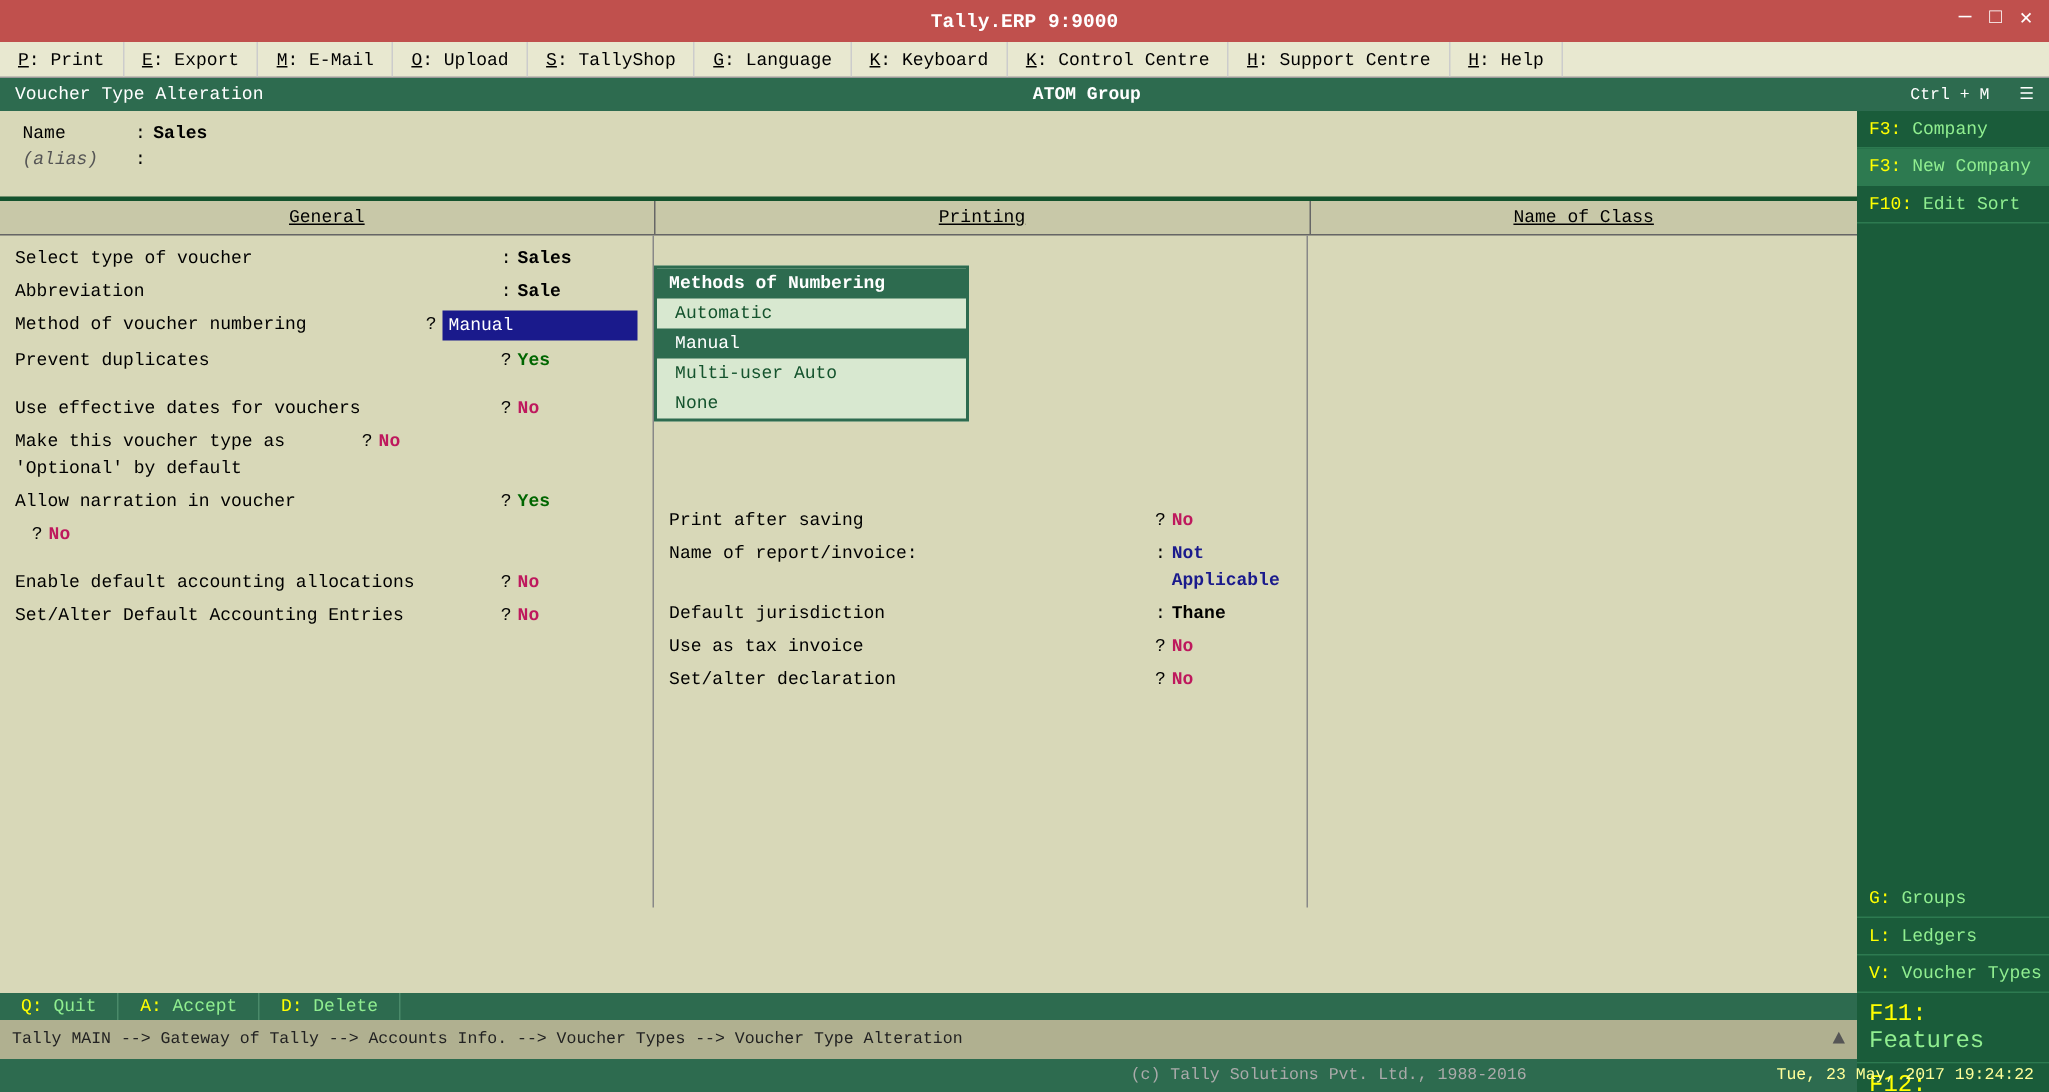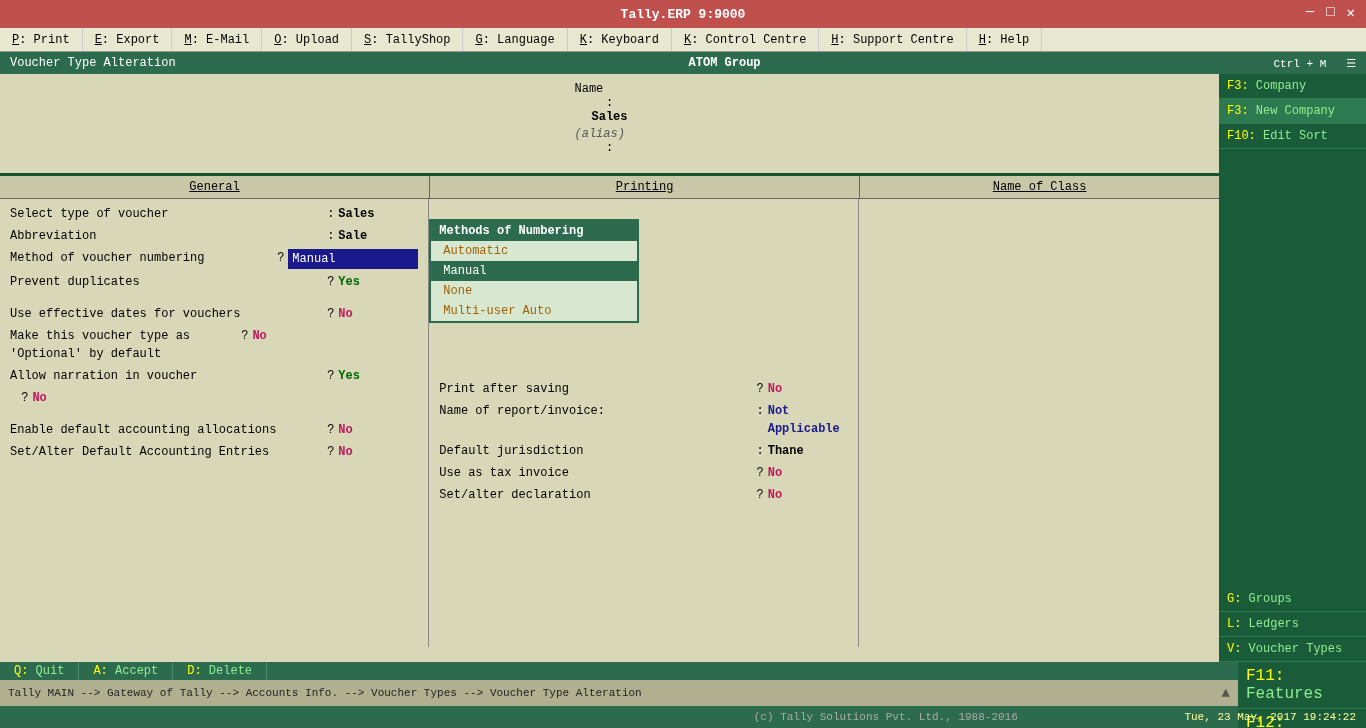--- a/index.html
+++ b/index.html
@@ -94,21 +94,20 @@
 
     
     .form-header {
       padding: 8px 15px 5px 15px;
     }
     .form-row {
       display: flex;
       align-items: center;
       margin-bottom: 3px;
       font-size: 12px;
-      flex-direction: column;
     }
     .form-label {
       color: #000;
       min-width: 70px;
     }
     .form-colon { margin: 0 5px; }
     .form-value {
       color: #000;
       font-weight: bold;
     }
@@ -193,21 +192,21 @@
       background: #2d6b4f;
       color: white;
       padding: 3px 8px;
       font-size: 12px;
       font-weight: bold;
     }
     .dropdown-item {
       padding: 3px 12px;
       font-size: 12px;
       cursor: pointer;
-      color: #a16207;
+      color: #14532d;
     }
     .dropdown-item.selected {
       background: #2d6b4f;
       color: white;
     }
 
     
     #right-sidebar {
       width: 128px;
       background: #1a5c3a;
@@ -387,22 +386,22 @@
           <span class="field-val no">No</span>
         </div>
       </div>
 
       <div class="content-col" style="flex:1.2; padding-top:6px; position:relative;">
 
         <div id="dropdown-overlay" style="position:absolute; top:0px; left:0px; z-index:100; background:#d8e8d0; border:2px solid #2d6b4f; min-width:210px;margin-top:20px;">
           <div class="dropdown-title">Methods of Numbering</div>
           <div class="dropdown-item">Automatic</div>
           <div class="dropdown-item selected">Manual</div>
+          <div class="dropdown-item">Multi-user Auto</div>
           <div class="dropdown-item">None</div>
-          <div class="dropdown-item">Multi-user Auto</div>
         </div>
 
         <div style="margin-top: 175px;">
           <div class="field-row">
             <span class="field-label">Print after saving</span>
             <span class="field-question">&nbsp;?</span>
             <span class="field-val no">No</span>
           </div>
           <div class="field-row">
             <span class="field-label">Name of report/invoice:</span>
@@ -425,21 +424,21 @@
             <span class="field-val no">No</span>
           </div>
         </div>
       </div>
 
       <div class="content-col" style="flex:1; padding-top:6px;">
       </div>
     </div>
   </div>
 
-  <div id="right-sidebar" style="width:147px; background:#1a5c3a; display:flex; flex-direction:column;">
+  <div id="right-sidebar" style="width:128px; background:#1a5c3a; display:flex; flex-direction:column;">
     <div class="sidebar-item">
       <span class="key">F3:</span> Company
     </div>
     <div class="sidebar-item active">
       <span class="key">F3:</span> New Company
     </div>
     <div class="sidebar-item">
       <span class="key">F10:</span> Edit Sort
     </div>
     <div class="sidebar-spacer" style="flex:1;"></div>

